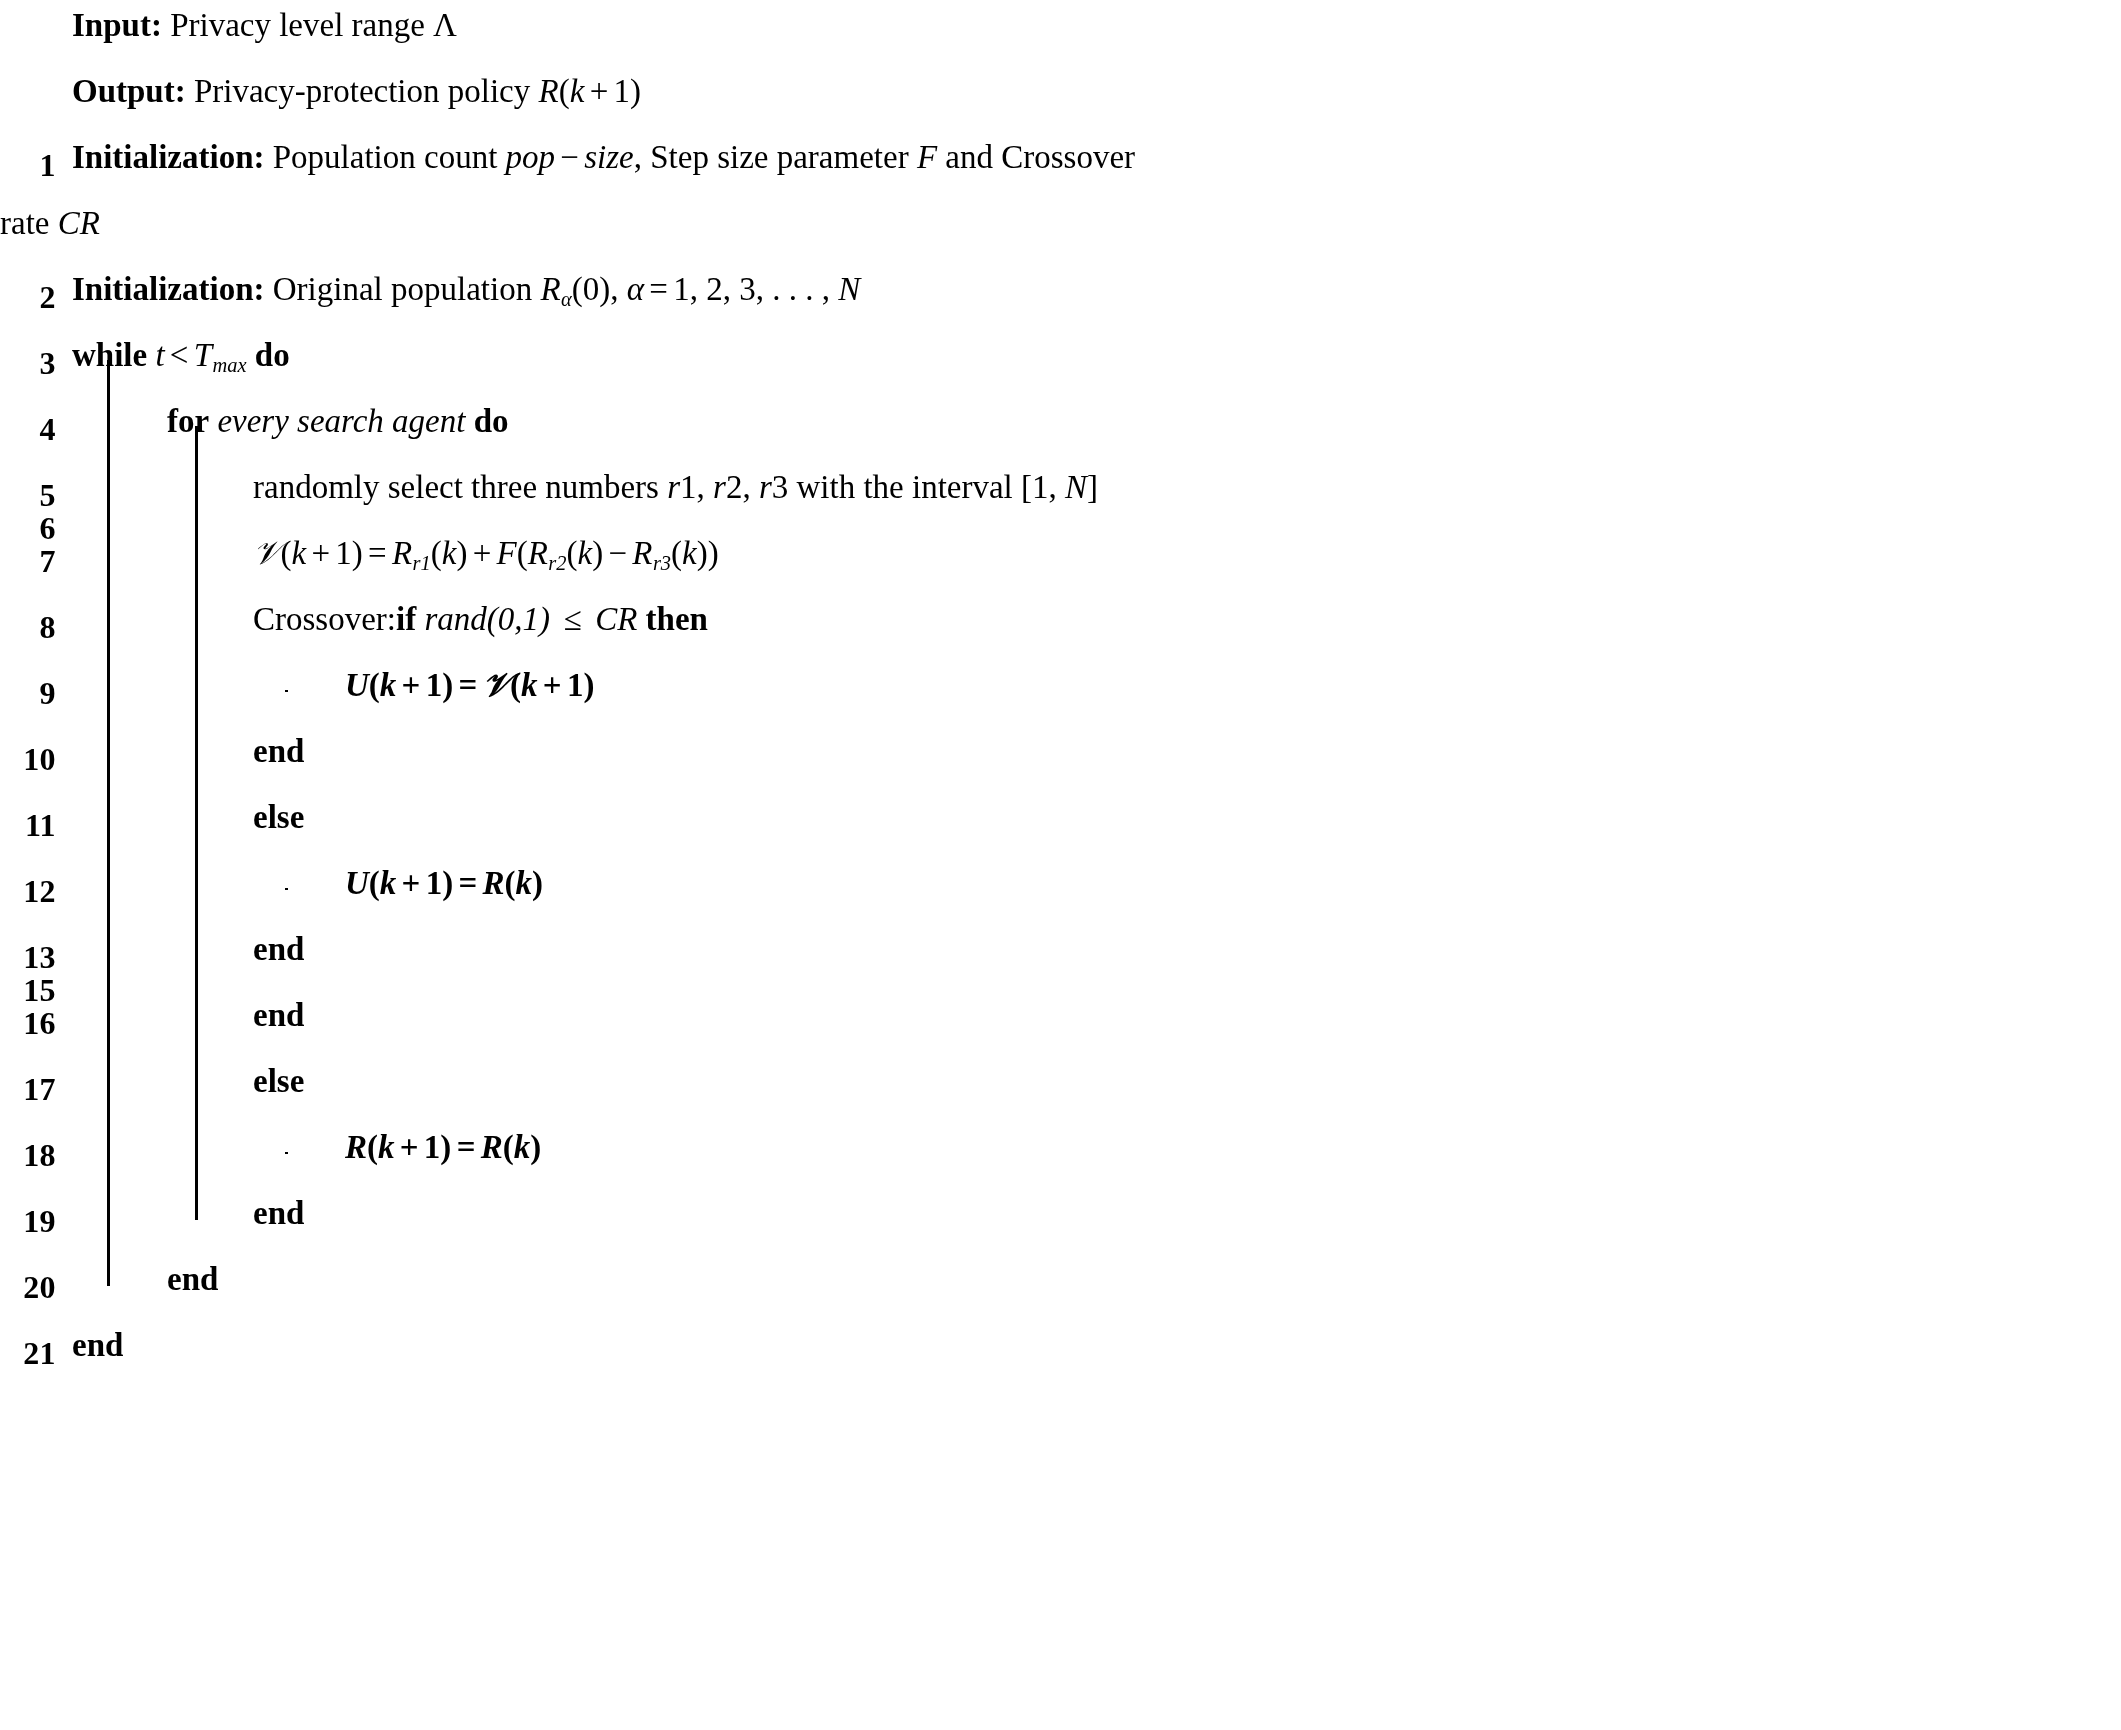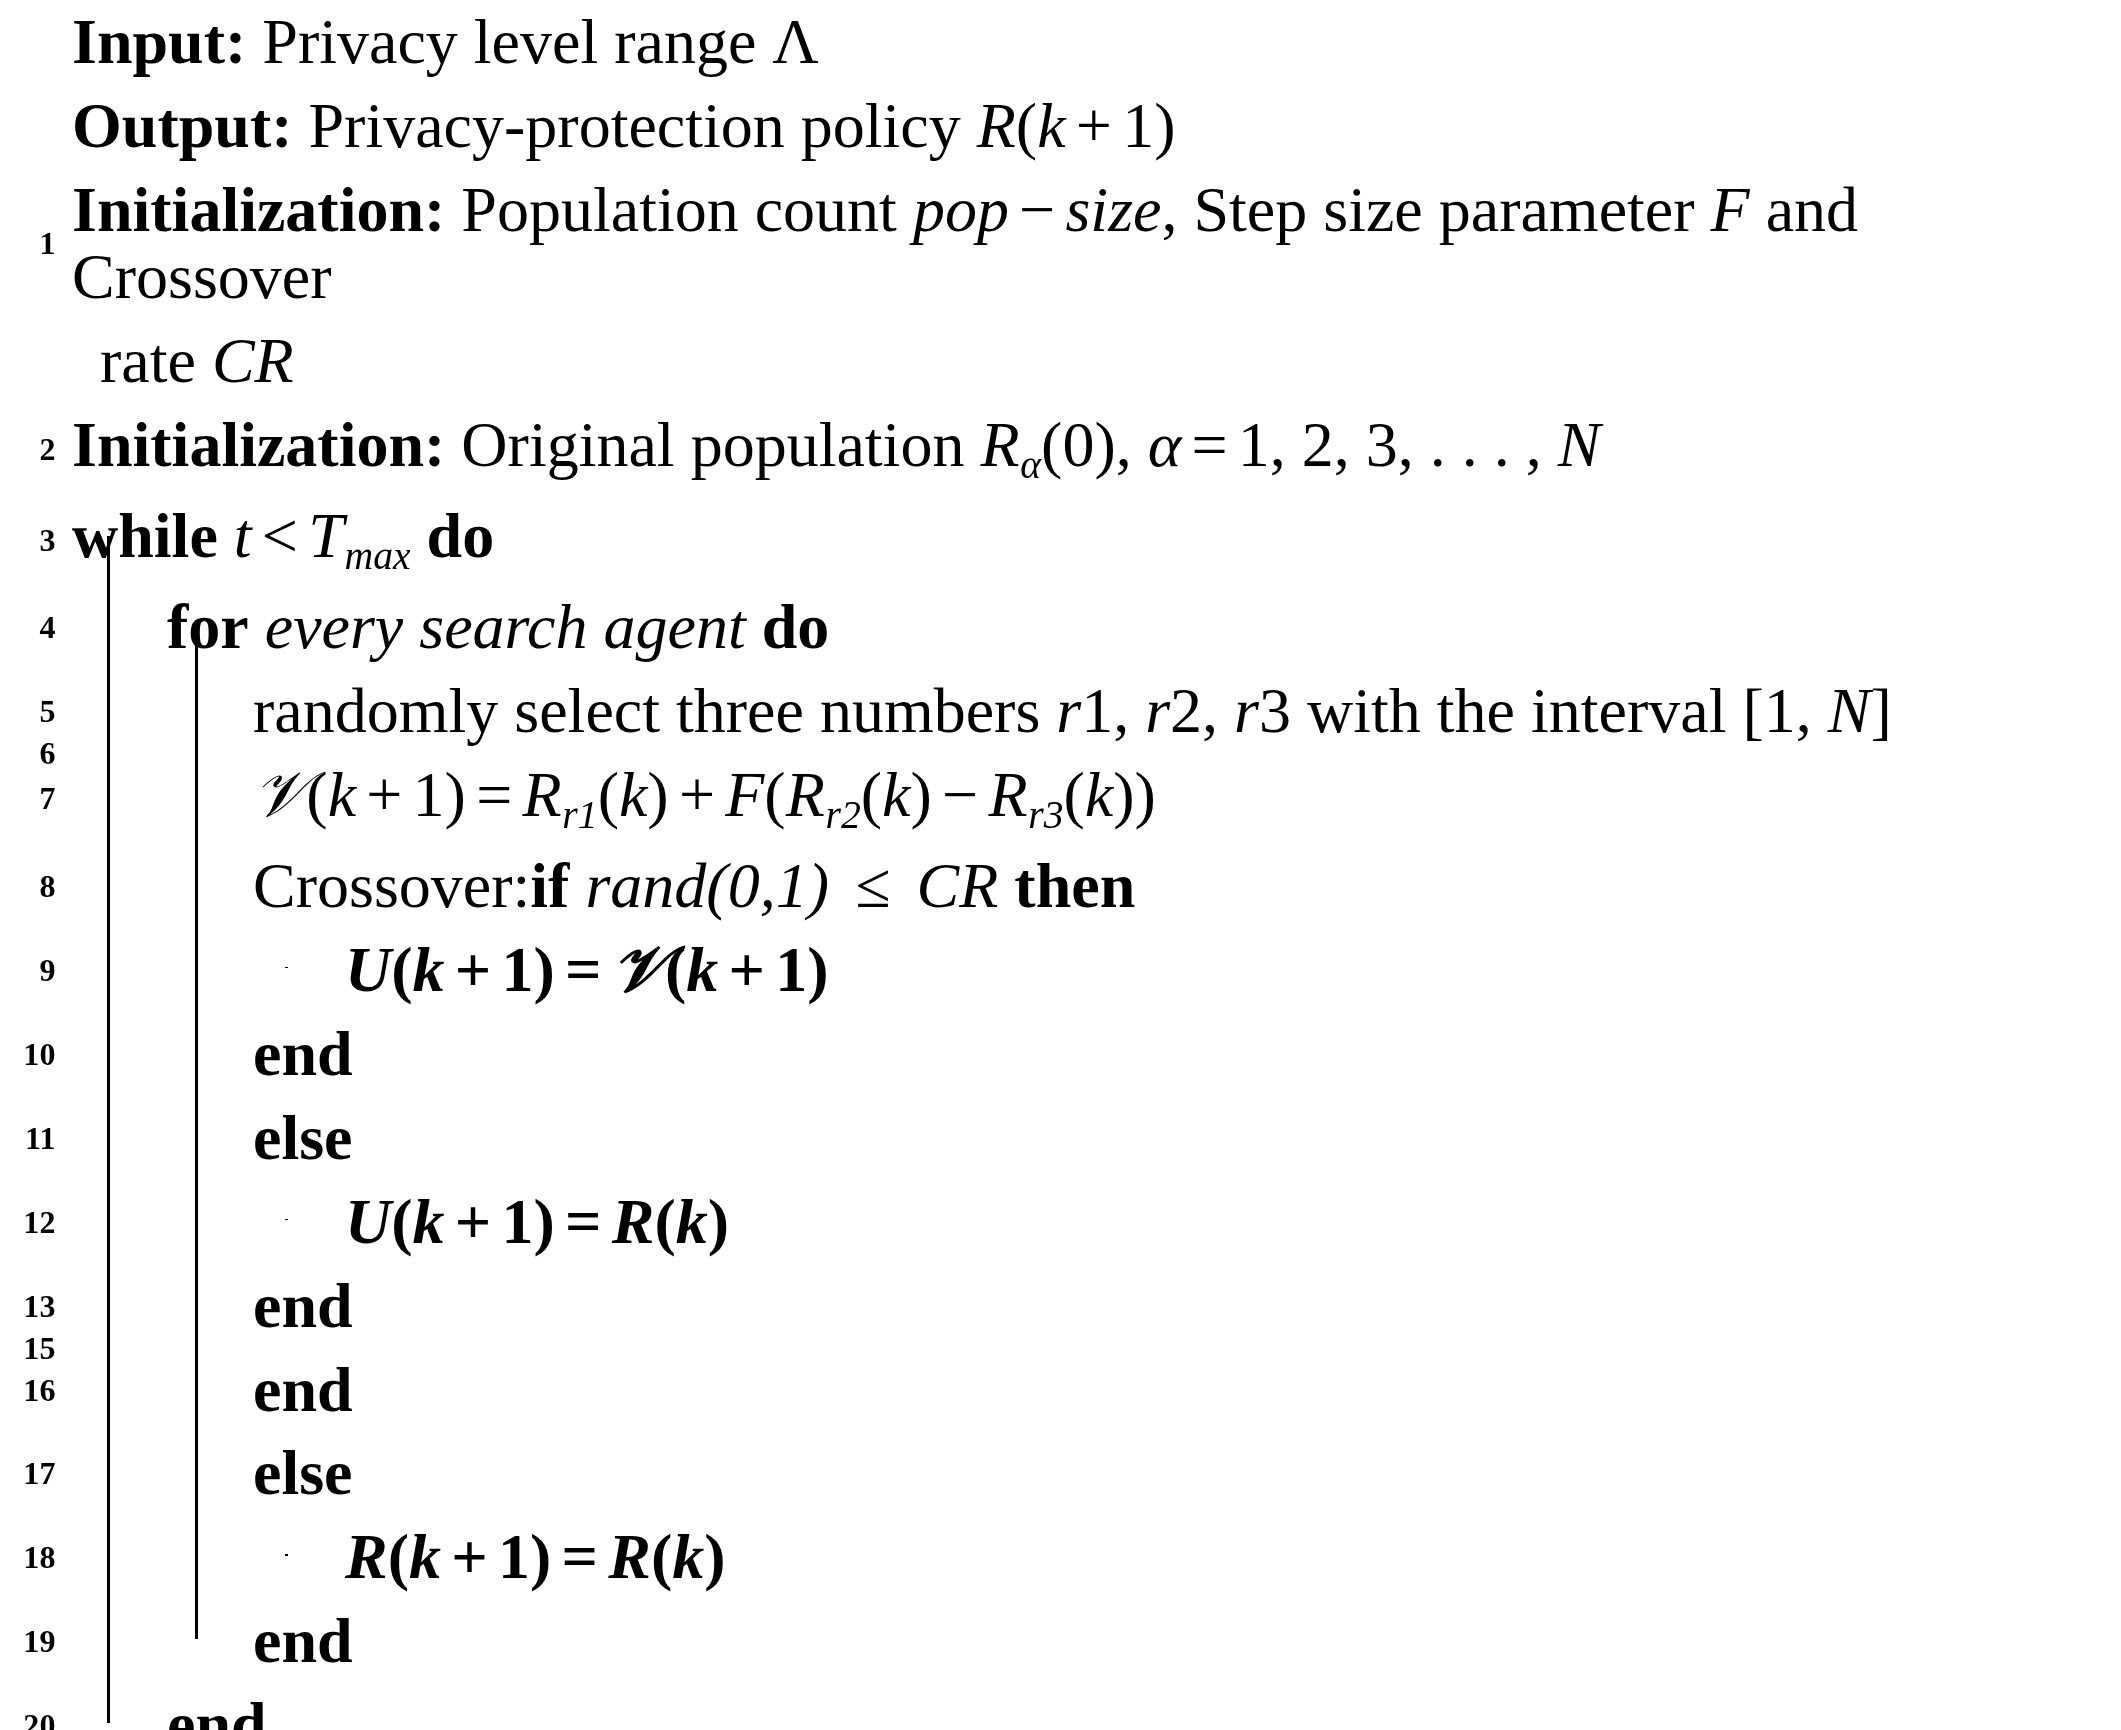--- a/index.html
+++ b/index.html
@@ -43,28 +43,28 @@
     font-weight: bold;
     font-size: 32px;
     top: 50%;
     transform: translateY(-46%);
     letter-spacing: 0.4px;
   }
 
   
   .stmt {
     display: block;
-    font-size: 64px;
+    font-size: 33px;
     padding: 8px 0 8px 0;
     min-height: 50px;
   }
 
   
   .ind0 .stmt { margin-left: 72px; }
-  .ind0c .stmt { margin-left: 100px; }   
+  .ind0c .stmt { }   
   .ind1 .stmt { margin-left: 167px; }
   .ind2 .stmt { margin-left: 253px; }
   .ind3 .stmt { margin-left: 345px; font-weight: bold; }
 
   
   .vrule {
     position: absolute;
     width: 2.7px;
     background: #000000;
     top: 0;

